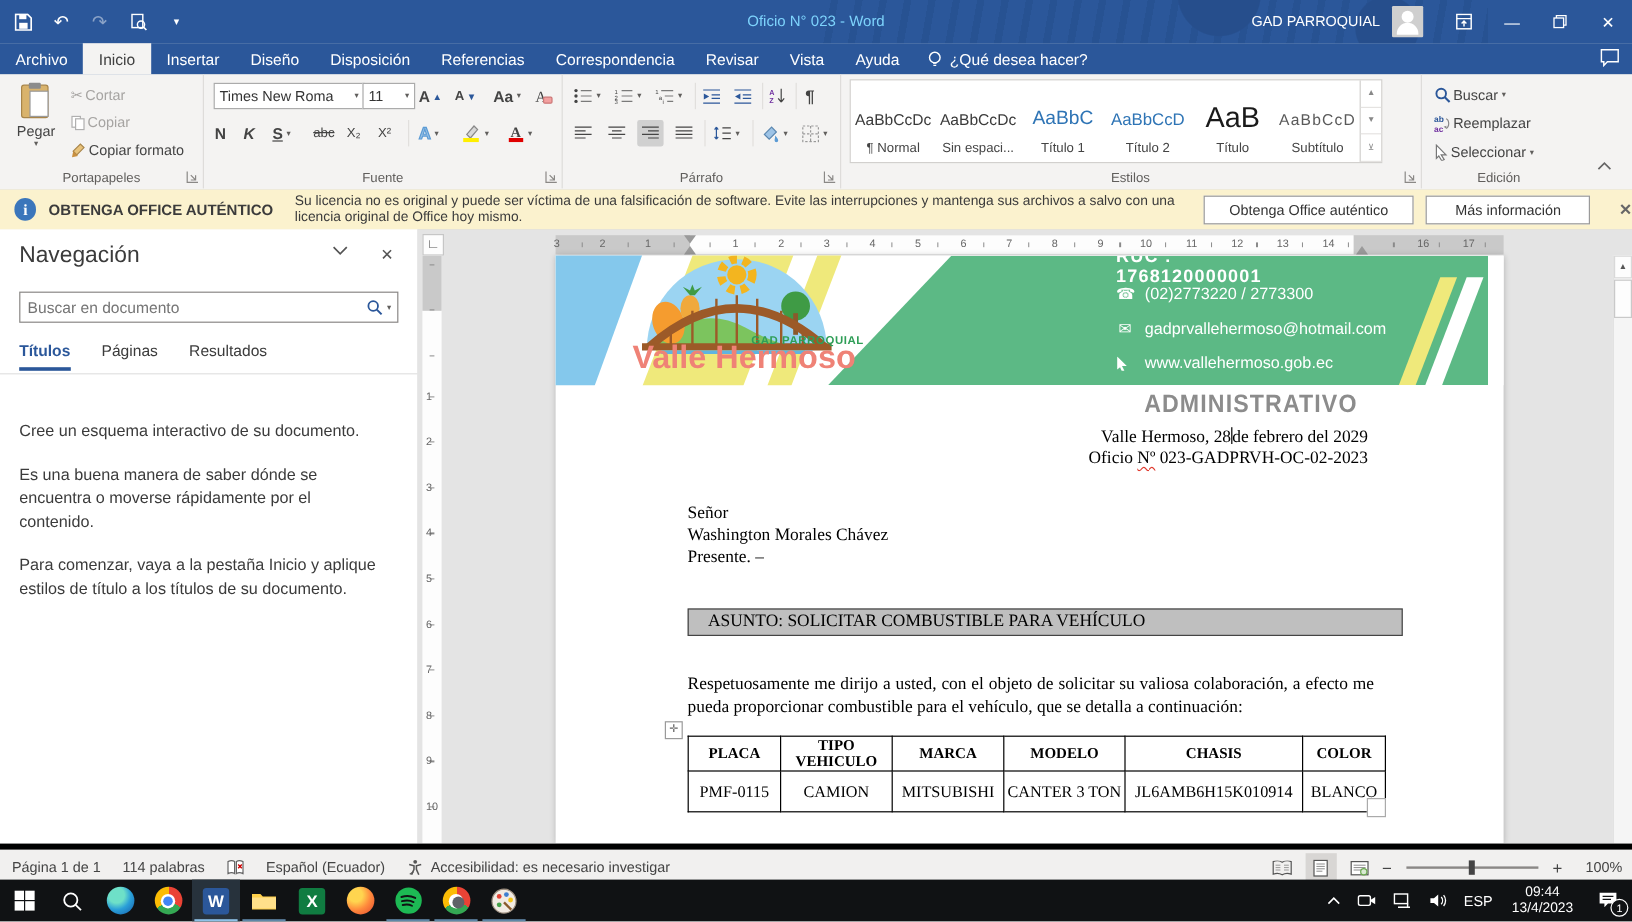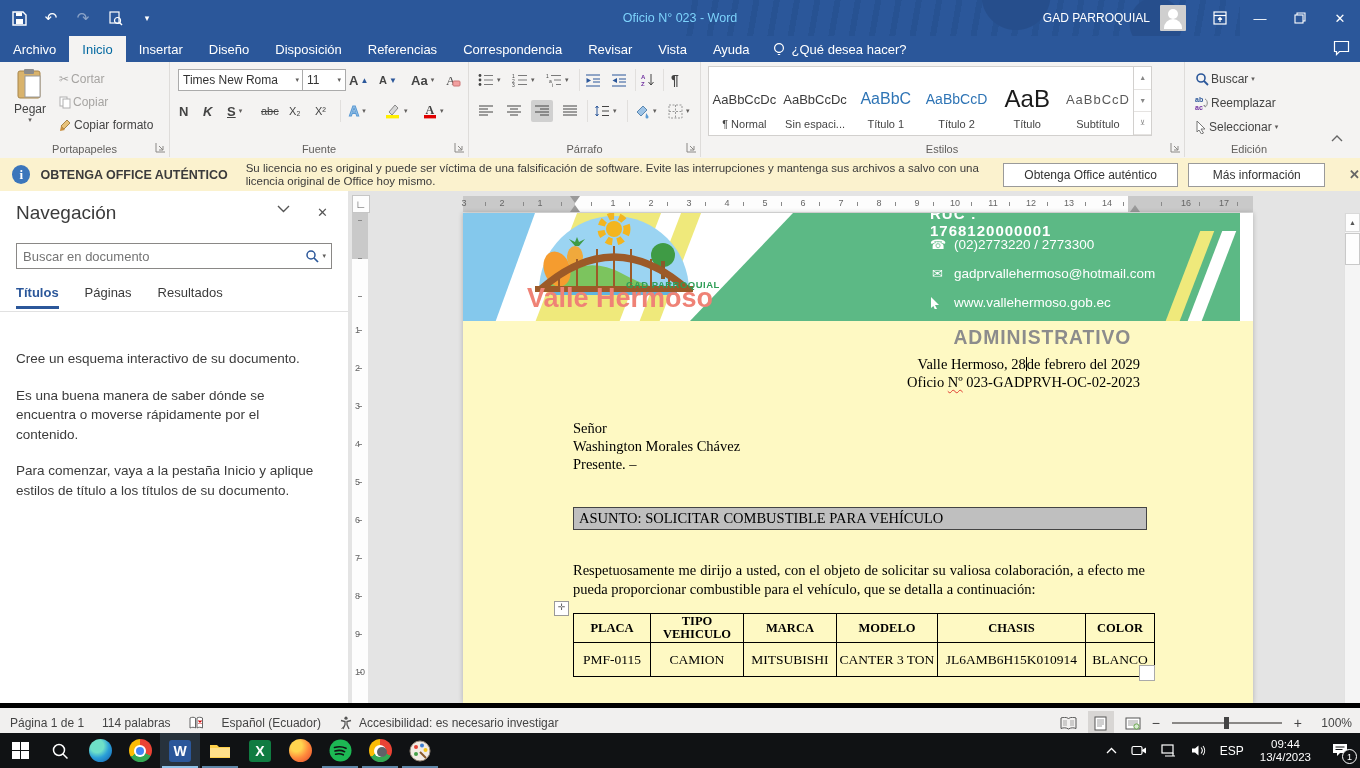--- a/index.html
+++ b/index.html
@@ -22,21 +22,21 @@
   .tb-right{position:absolute;right:0;top:0;height:36px;display:flex;align-items:center}
   .userName{font-size:12px;margin-right:10px}
   .avatar{width:26px;height:26px;background:#cfcfcf;border-radius:1px;margin-right:14px;position:relative}
   .avatar::before{content:"";position:absolute;left:8px;top:4px;width:10px;height:10px;border-radius:50%;background:#fff}
   .avatar::after{content:"";position:absolute;left:4px;top:14px;width:18px;height:10px;border-radius:9px 9px 0 0;background:#fff}
   .winbtn{width:40px;height:36px;display:flex;align-items:center;justify-content:center;color:#fff;font-size:13px}
 
   
   #tabrow{position:absolute;left:0;top:36px;width:1360px;height:26px;background:#2b579a;display:flex;align-items:stretch;color:#fff;font-size:13px}
   .tab{padding:0 13px;display:flex;align-items:center;cursor:default;white-space:nowrap}
-  .tab.active{background:#f4f3f2;color:#0369a1}
+  .tab.active{background:#f4f3f2;color:#404040}
   .tellme{display:flex;align-items:center;gap:7px;padding:0 10px}
   #comment-icon{position:absolute;right:10px;top:4px}
 
   
   #ribbon{position:absolute;left:0;top:62px;width:1360px;height:96px;background:#f4f3f2;border-bottom:1px solid #d2d0ce;font-size:12px}
   .group{position:absolute;top:0;height:95px;border-right:1px solid #dedcda}
   .grouplabel{position:absolute;bottom:2px;left:0;right:0;text-align:center;color:#605e5c;font-size:11px}
   .launcher{position:absolute;right:3px;bottom:4px;width:11px;height:11px;color:#8a8886}
   .rbtn{display:inline-flex;align-items:center;gap:2px;height:22px;padding:0 3px;border-radius:2px;white-space:nowrap}
   .rbtn.sel{background:#d0d0d0}
@@ -91,42 +91,42 @@
     background:repeating-linear-gradient(to bottom,transparent 0 18px,#8a8a8a 18px 19px,transparent 19px 38px);
     background-position-y:99px}
   .vnum{position:absolute;left:3px;font-size:9px;color:#666}
   .indentMarker{position:absolute;width:0;height:0;border-left:5px solid transparent;border-right:5px solid transparent}
   
   #v-scroll{position:absolute;right:0;top:22px;width:15px;height:490px;background:#f5f5f5;border-left:1px solid #e2e2e2}
   #v-scroll .up{height:17px;border:1px solid #d9d9d9;background:#fdfdfd;display:flex;align-items:center;justify-content:center;font-size:7px;color:#555}
   #v-scroll .thumb{margin-top:1px;height:30px;background:#fdfdfd;border:1px solid #c9c9c9}
 
   
-  #page{position:absolute;left:115px;top:22px;width:790px;height:490px;background:#fef9c3;box-shadow:0 0 5px rgba(0,0,0,.22);font-family:"Liberation Serif",serif;color:#000}
+  #page{position:absolute;left:115px;top:22px;width:790px;height:490px;background:#ffffff;box-shadow:0 0 5px rgba(0,0,0,.22);font-family:"Liberation Serif",serif;color:#000}
   
   #letterhead{position:absolute;left:0;top:0;width:790px;height:108px;overflow:hidden;background:#fff}
   .lh-blue{position:absolute;left:-30px;top:-5px;width:82px;height:120px;background:#84c8ec;transform:skewX(-20deg)}
   .lh-yellow-big{position:absolute;left:92px;top:-5px;width:84px;height:125px;background:#efe97b;transform:skewX(-21deg)}
   .lh-yellow-thin{position:absolute;left:196px;top:-5px;width:20px;height:125px;background:#efe97b;transform:skewX(-21deg)}
   .lh-green{position:absolute;left:227px;top:0;width:550px;height:108px;background:#5cb985;
     clip-path:polygon(103px 0,100% 0,100% 100%,0 100%)}
   .lh-stripe{position:absolute;top:18px;height:95px;transform:skewX(-21deg)}
   .lh-contact{position:absolute;left:240px;top:0;color:#fff}
   .lh-ruc{position:absolute;left:0;top:-8px;font-weight:bold;font-size:15px;letter-spacing:1px;font-family:"Liberation Sans",sans-serif}
   .lh-row{position:absolute;left:0;display:flex;align-items:center;gap:9px;font-size:13.5px;font-family:"Liberation Sans",sans-serif;white-space:nowrap}
   .lh-ic{width:15px;text-align:center;font-size:13px}
   .brand{position:absolute;left:64px;top:70px;font-size:27px;font-weight:bold;color:#ef8276;font-family:"Liberation Sans",sans-serif;letter-spacing:0}
   .brandSub{position:absolute;left:163px;top:66px;font-size:9.5px;font-weight:bold;color:#2f9e57;font-family:"Liberation Sans",sans-serif;letter-spacing:.5px}
   .dept{position:absolute;right:122px;top:112px;font-size:21px;font-weight:bold;color:#8c8c8c;font-family:"Liberation Sans",sans-serif;letter-spacing:1px;transform:scaleX(.92);transform-origin:right}
   
   .dateBlock{position:absolute;right:113px;top:142px;text-align:right;font-size:14.5px;line-height:18px;white-space:nowrap}
   .caret{display:inline-block;width:0;height:14px;border-left:1.4px solid #000;vertical-align:-2px}
   .sqg{text-decoration:underline wavy #e03c31 1px;text-underline-offset:2px}
   .addrBlock{position:absolute;left:110px;top:206px;font-size:14.5px;line-height:18px}
-  .subjectBox{position:absolute;left:110px;top:294px;width:562px;background:#bfbfbf;border:1px solid #444;font-size:14.5px;padding:2px 5px}
+  .subjectBox{position:absolute;left:110px;top:294px;width:562px;background:#bfbfbf;border:1px solid #444;font-size:14.5px;padding:2px 16px}
   .bodyPara{position:absolute;left:110px;top:348px;width:572px;font-size:14.5px;line-height:19px;text-align:justify}
   .tblHandle{position:absolute;left:91px;top:388px;width:13px;height:13px;border:1px solid #9a9a9a;background:#fff;color:#666;font-size:9px;line-height:11px;text-align:center}
   #vehTable{position:absolute;left:110px;top:400px;border-collapse:collapse;font-size:13px}
   #vehTable th,#vehTable td{border:1px solid #000;text-align:center;padding:1px 2px;font-weight:normal}
   #vehTable th{font-weight:bold;font-size:12.5px;line-height:13px;height:26px}
   #vehTable td{height:31px;font-size:13.5px;line-height:15px}
   .endSquare{position:absolute;left:676px;top:452px;width:14px;height:14px;border:1px solid #aaa;background:#fff}
 
   
   #statusbar{position:absolute;left:0;top:703px;width:1360px;height:30px;background:#f1f0ef;border-top:5px solid #000000;display:flex;align-items:center;font-size:12px;color:#444}

